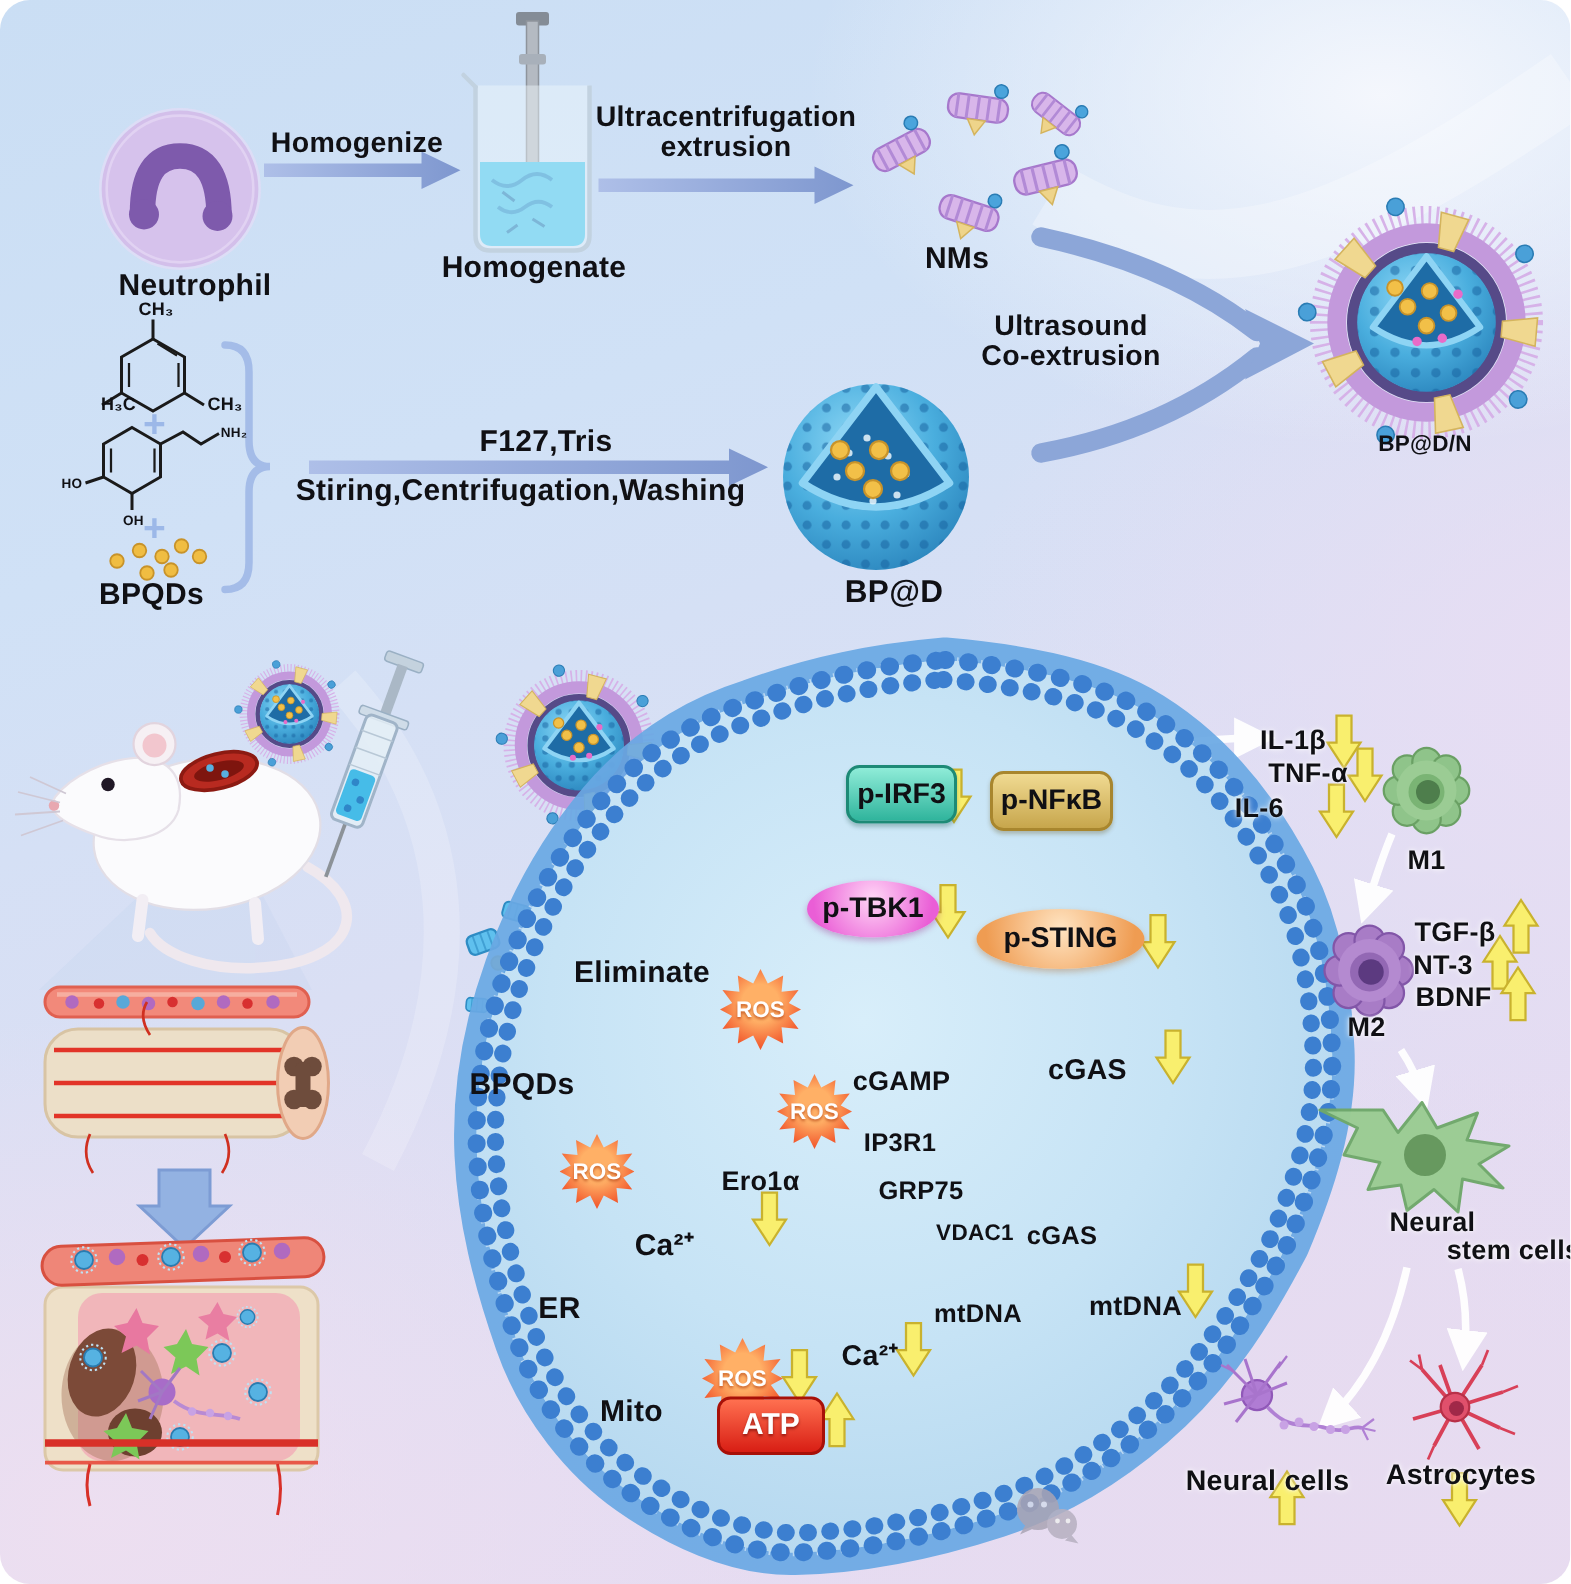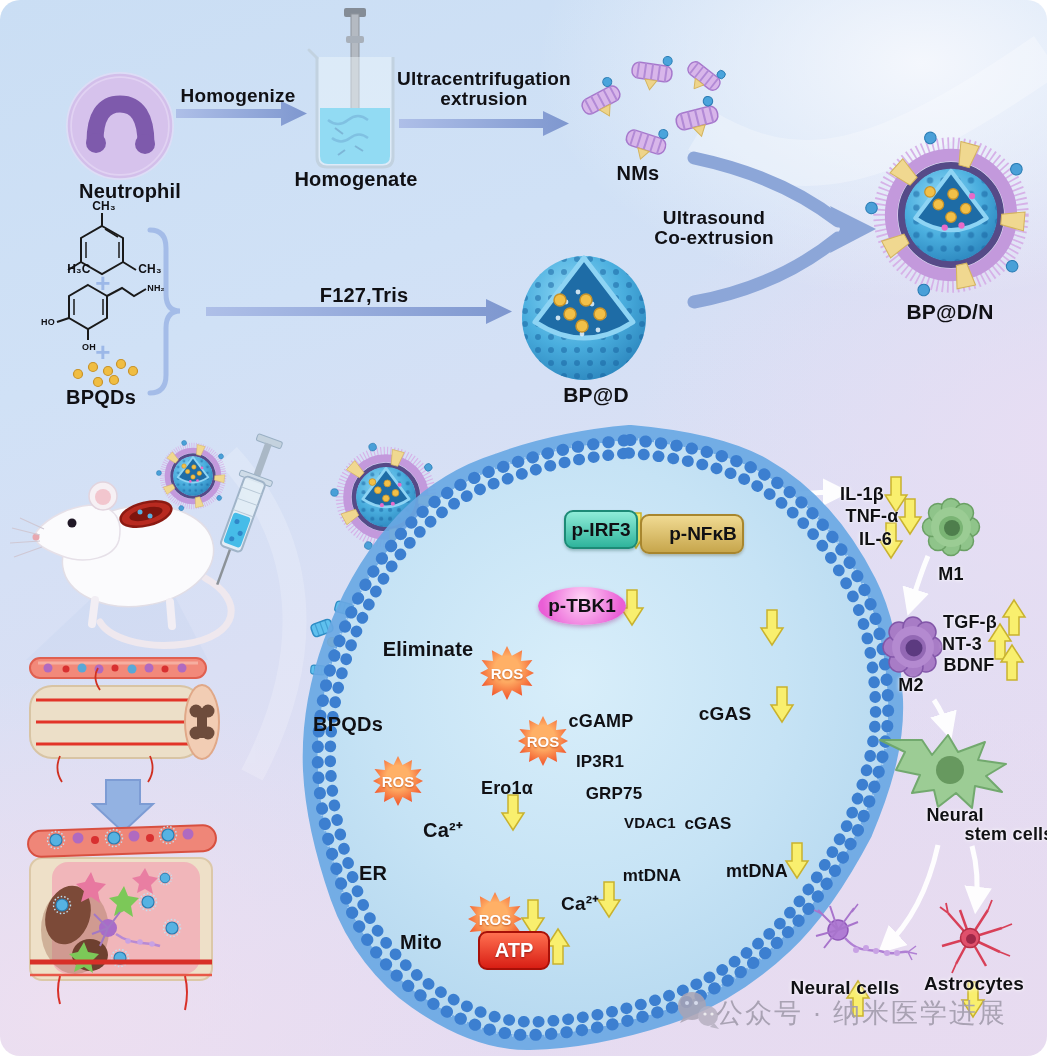--- a/index.html
+++ b/index.html
@@ -18,22 +18,22 @@
   .ros span{color:#fff;font-weight:700;font-size:15px;text-shadow:0 1px 2px rgba(160,40,0,.6);text-align:center;}
   .lbl{position:absolute;transform:translate(-50%,-50%);font-weight:700;font-size:18px;color:#101014;
     white-space:nowrap;z-index:5;letter-spacing:.2px;}
   .halo{text-shadow:0 0 4px rgba(255,255,255,.85),0 0 2px rgba(255,255,255,.8);}
   .chem{font-size:12px;font-weight:700;}
   .plus{color:#9cb8e8;font-size:26px;font-weight:700;}
   .boxlab{position:absolute;z-index:4;display:flex;align-items:center;justify-content:center;
     font-weight:700;color:#101014;}
   #lab-irf3{left:564px;top:510px;width:70px;height:35px;font-size:19px;border-radius:9px;
     background:linear-gradient(180deg,#8fecd8,#2fb49c);border:2px solid #1d8a76;box-shadow:0 2px 3px rgba(20,80,70,.3);}
-  #lab-nfkb{left:640px;top:514px;width:78px;height:36px;font-size:19px;border-radius:9px;
-    background:linear-gradient(180deg,#f0da92,#c7a64c);border:2px solid #a8862e;box-shadow:0 2px 3px rgba(90,70,10,.3);padding-left:22px;}
+  #lab-nfkb{left:660px;top:514px;width:78px;height:36px;font-size:19px;border-radius:9px;
+    background:linear-gradient(180deg,#f0da92,#c7a64c);border:2px solid #a8862e;box-shadow:0 2px 3px rgba(90,70,10,.3);}
   #lab-tbk1{left:538px;top:587px;width:88px;height:38px;font-size:19px;border-radius:50%;
     background:radial-gradient(circle at 50% 32%,#ffd6f6,#ea5ed6 78%);box-shadow:0 2px 4px rgba(150,30,130,.35);}
   #lab-sting{left:651px;top:606px;width:112px;height:40px;font-size:19px;border-radius:50%;
     background:radial-gradient(circle at 50% 32%,#ffe4c2,#ef9c52 80%);box-shadow:0 2px 4px rgba(170,90,20,.35);}
   #lab-atp{left:478px;top:931px;width:68px;height:35px;font-size:20px;border-radius:9px;color:#fff;
     background:linear-gradient(180deg,#ff7050,#d81e14);border:2px solid #a81008;text-shadow:0 1px 2px rgba(90,0,0,.6);}
   .wm{position:absolute;left:716px;top:1013px;transform:translate(0,-50%);z-index:6;
     font-size:27px;font-weight:500;color:#a49eae;letter-spacing:2px;opacity:.92;white-space:nowrap;}
 </style>
 </head>
@@ -576,66 +576,67 @@
 <div class="ros" style="left:518px;top:716px;width:50px;height:50px;">
       <span>ROS</span>
     </div>
 <div class="ros" style="left:468px;top:892px;">
       <span>ROS</span>
     </div>
 
 <div class="boxlab" id="lab-irf3">p-IRF3</div>
 <div class="boxlab" id="lab-nfkb">p-NFκB</div>
 <div class="boxlab" id="lab-tbk1">p-TBK1</div>
+<div class="boxlab" id="lab-sting">p-STING</div>
 <div class="boxlab" id="lab-atp">ATP</div>
 
 <div class="lbl" style="left:130px;top:179px;font-size:20px;margin-top:12px;">Neutrophil</div>
 <div class="lbl" style="left:238px;top:96px;font-size:19px;">Homogenize</div>
 <div class="lbl" style="left:356px;top:179px;font-size:20px;">Homogenate</div>
 <div class="lbl" style="left:484px;top:79px;font-size:19px;">Ultracentrifugation</div>
 <div class="lbl" style="left:484px;top:99px;font-size:19px;">extrusion</div>
 <div class="lbl" style="left:638px;top:173px;font-size:20px;">NMs</div>
 <div class="lbl chem" style="left:104px;top:206px;">CH₃</div>
 <div class="lbl chem" style="left:56px;top:269px;margin-left:23px;">H₃C</div>
 <div class="lbl chem" style="left:150px;top:269px;">CH₃</div>
 <div class="lbl plus" style="left:103px;top:283px;">+</div>
 <div class="lbl chem" style="left:156px;top:288px;font-size:9px;">NH₂</div>
 <div class="lbl chem" style="left:48px;top:322px;font-size:9px;">HO</div>
 <div class="lbl chem" style="left:89px;top:347px;font-size:9px;">OH</div>
 <div class="lbl plus" style="left:103px;top:352px;">+</div>
 <div class="lbl" style="left:101px;top:397px;font-size:20px;">BPQDs</div>
 <div class="lbl" style="left:364px;top:295px;font-size:20px;">F127,Tris</div>
+<div class="lbl" style="left:347px;top:328px;font-size:20px;">Stiring,Centrifugation,Washing</div>
 <div class="lbl" style="left:585px;top:395px;font-size:21px;margin-left:11px;">BP@D</div>
 <div class="lbl" style="left:714px;top:218px;font-size:19px;">Ultrasound</div>
 <div class="lbl" style="left:714px;top:238px;font-size:19px;">Co-extrusion</div>
-<div class="lbl" style="left:950px;top:312px;font-size:21px;">BP@D/N</div>
+<div class="lbl" style="left:950px;top:296px;font-size:15px;">BP@D/N</div>
 
 <div class="lbl" style="left:428px;top:649px;font-size:20px;">Eliminate</div>
 <div class="lbl" style="left:348px;top:724px;font-size:20px;">BPQDs</div>
 <div class="lbl" style="left:601px;top:721px;">cGAMP</div>
 <div class="lbl" style="left:725px;top:714px;font-size:19px;">cGAS</div>
 <div class="lbl" style="left:507px;top:788px;">Ero1α</div>
 <div class="lbl" style="left:443px;top:829px;font-size:20px;">Ca²⁺</div>
 <div class="lbl" style="left:373px;top:873px;font-size:20px;">ER</div>
 <div class="lbl" style="left:600px;top:762px;font-size:17px;">IP3R1</div>
 <div class="lbl" style="left:614px;top:794px;font-size:17px;">GRP75</div>
 <div class="lbl" style="left:650px;top:822px;font-size:15px;">VDAC1</div>
 <div class="lbl" style="left:708px;top:824px;font-size:17px;">cGAS</div>
 <div class="lbl" style="left:421px;top:942px;font-size:20px;">Mito</div>
 <div class="lbl" style="left:580px;top:903px;font-size:19px;">Ca²⁺</div>
 <div class="lbl" style="left:652px;top:876px;font-size:17px;">mtDNA</div>
 <div class="lbl" style="left:757px;top:871px;">mtDNA</div>
 
 <div class="lbl halo" style="left:862px;top:494px;">IL-1β</div>
 <div class="lbl halo" style="left:872px;top:516px;">TNF-α</div>
-<div class="lbl halo" style="left:868px;top:539px;padding-left:15px;">IL-6</div>
+<div class="lbl halo" style="left:832px;top:539px;padding-left:15px;">IL-6</div>
 <div class="lbl halo" style="left:951px;top:574px;">M1</div>
 <div class="lbl halo" style="left:970px;top:622px;">TGF-β</div>
 <div class="lbl halo" style="left:962px;top:644px;">NT-3</div>
 <div class="lbl halo" style="left:969px;top:665px;">BDNF</div>
 <div class="lbl halo" style="left:911px;top:685px;">M2</div>
 <div class="lbl halo" style="left:955px;top:815px;">Neural</div>
 <div class="lbl halo" style="left:1009px;top:834px;">stem cells</div>
 <div class="lbl halo" style="left:845px;top:988px;font-size:19px;">Neural cells</div>
 <div class="lbl halo" style="left:974px;top:984px;font-size:19px;">Astrocytes</div>
 
-<div class="wm">公众号 · 纳米医学进展</div>
 </div>
 
 </body></html>

